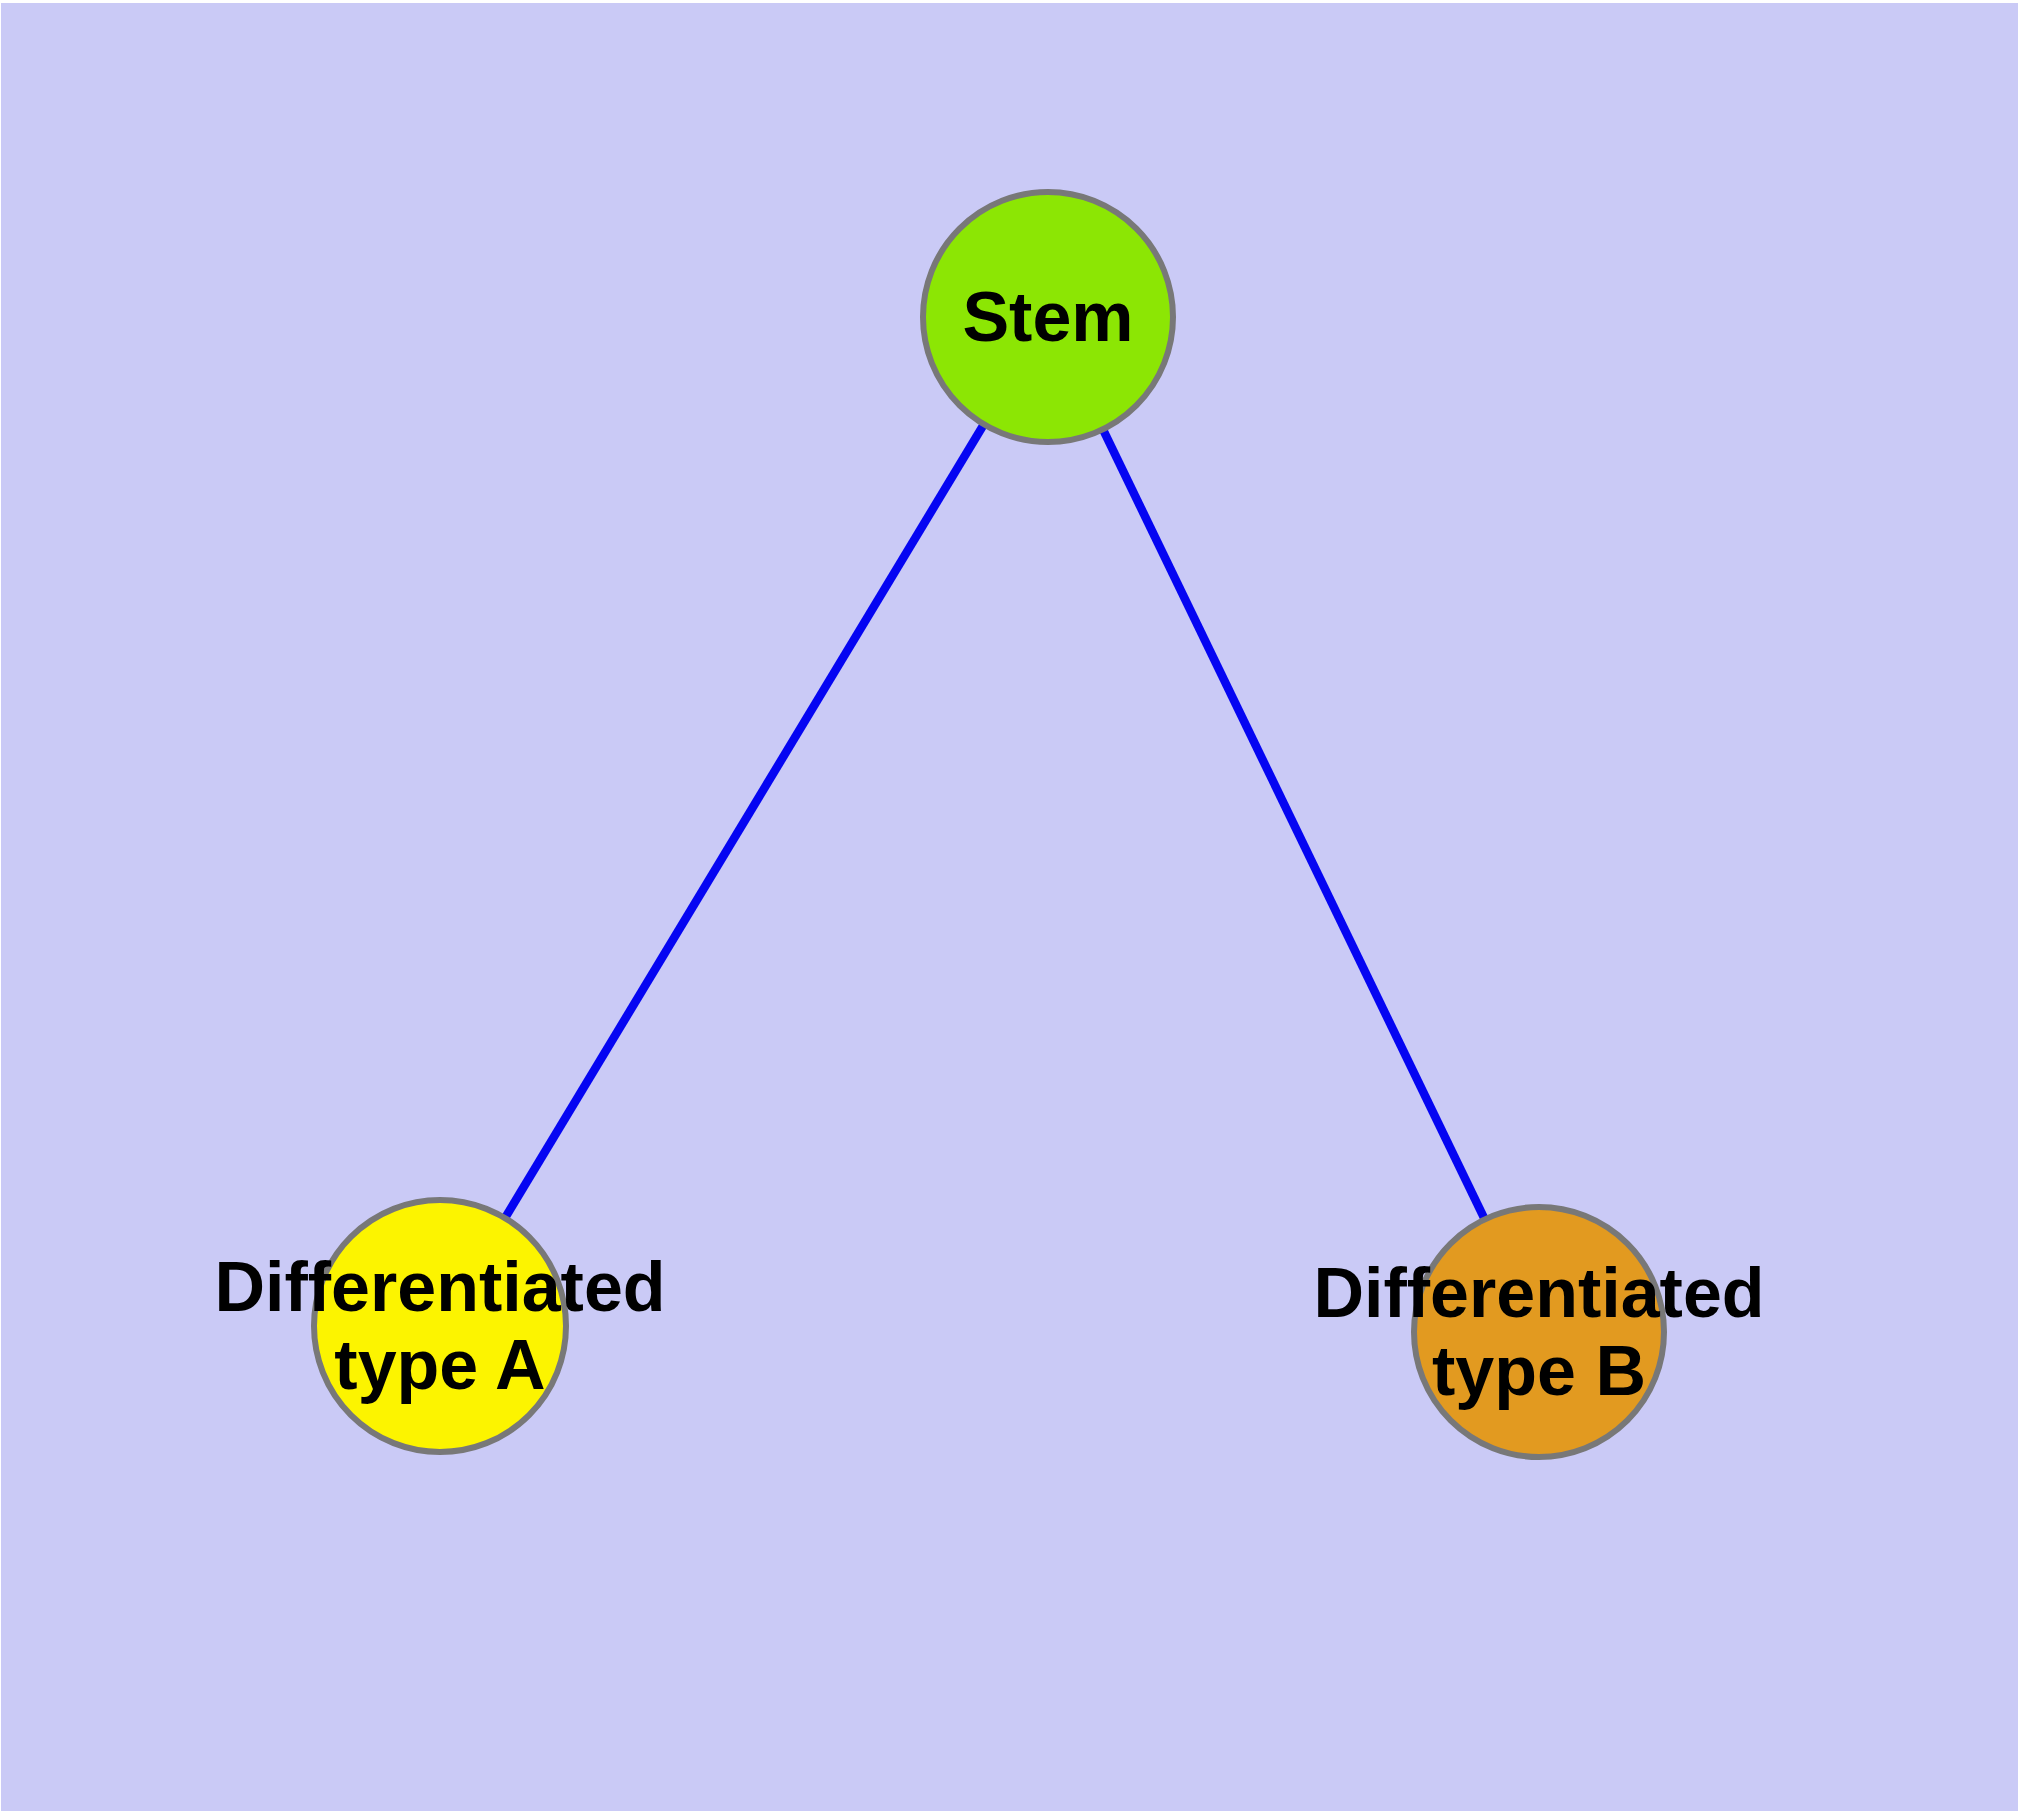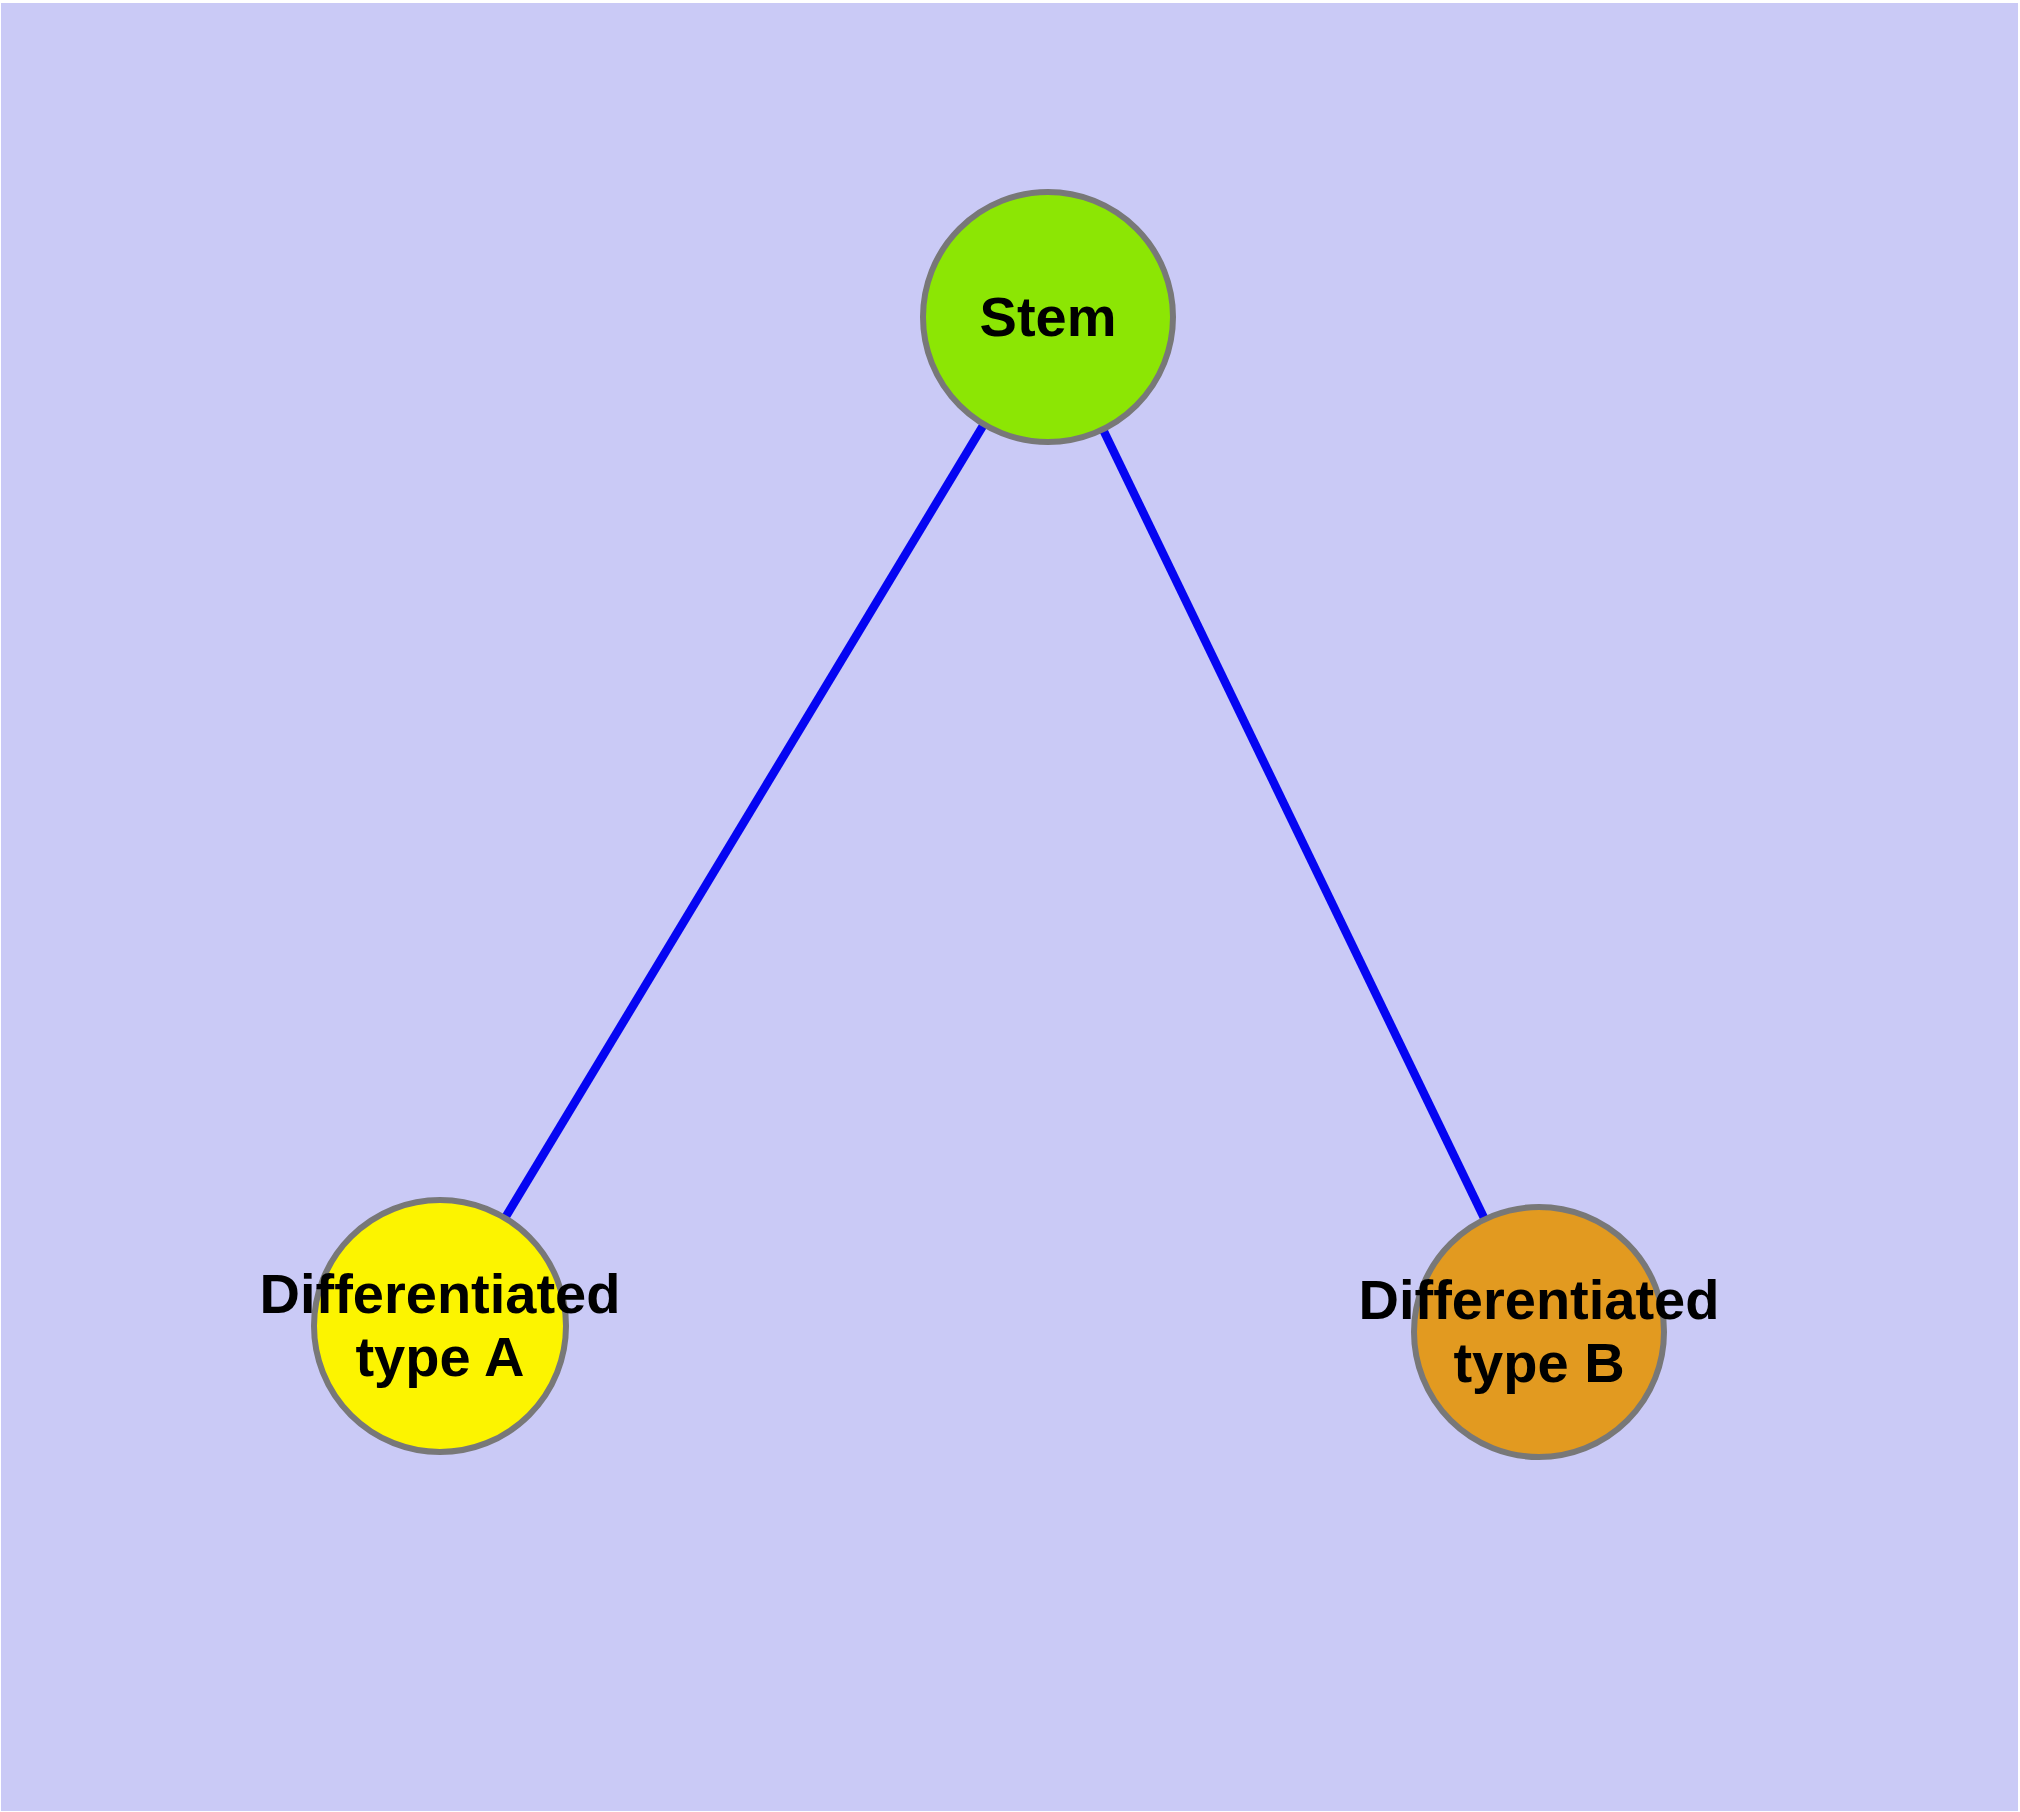--- a/index.html
+++ b/index.html
@@ -36,21 +36,21 @@
     display: flex;
     align-items: center;
     justify-content: center;
   }
   .node-label {
     flex: none;
     width: max-content;
     text-align: center;
     white-space: pre-line;
     font-weight: bold;
-    font-size: 56px;
+    font-size: 70px;
     line-height: 1.12;
     color: #000000;
   }
 </style>
 </head>
 <body>
 
 <div class="canvas">
   <div class="plot" style="background: rgb(202, 202, 246);"></div>
 

